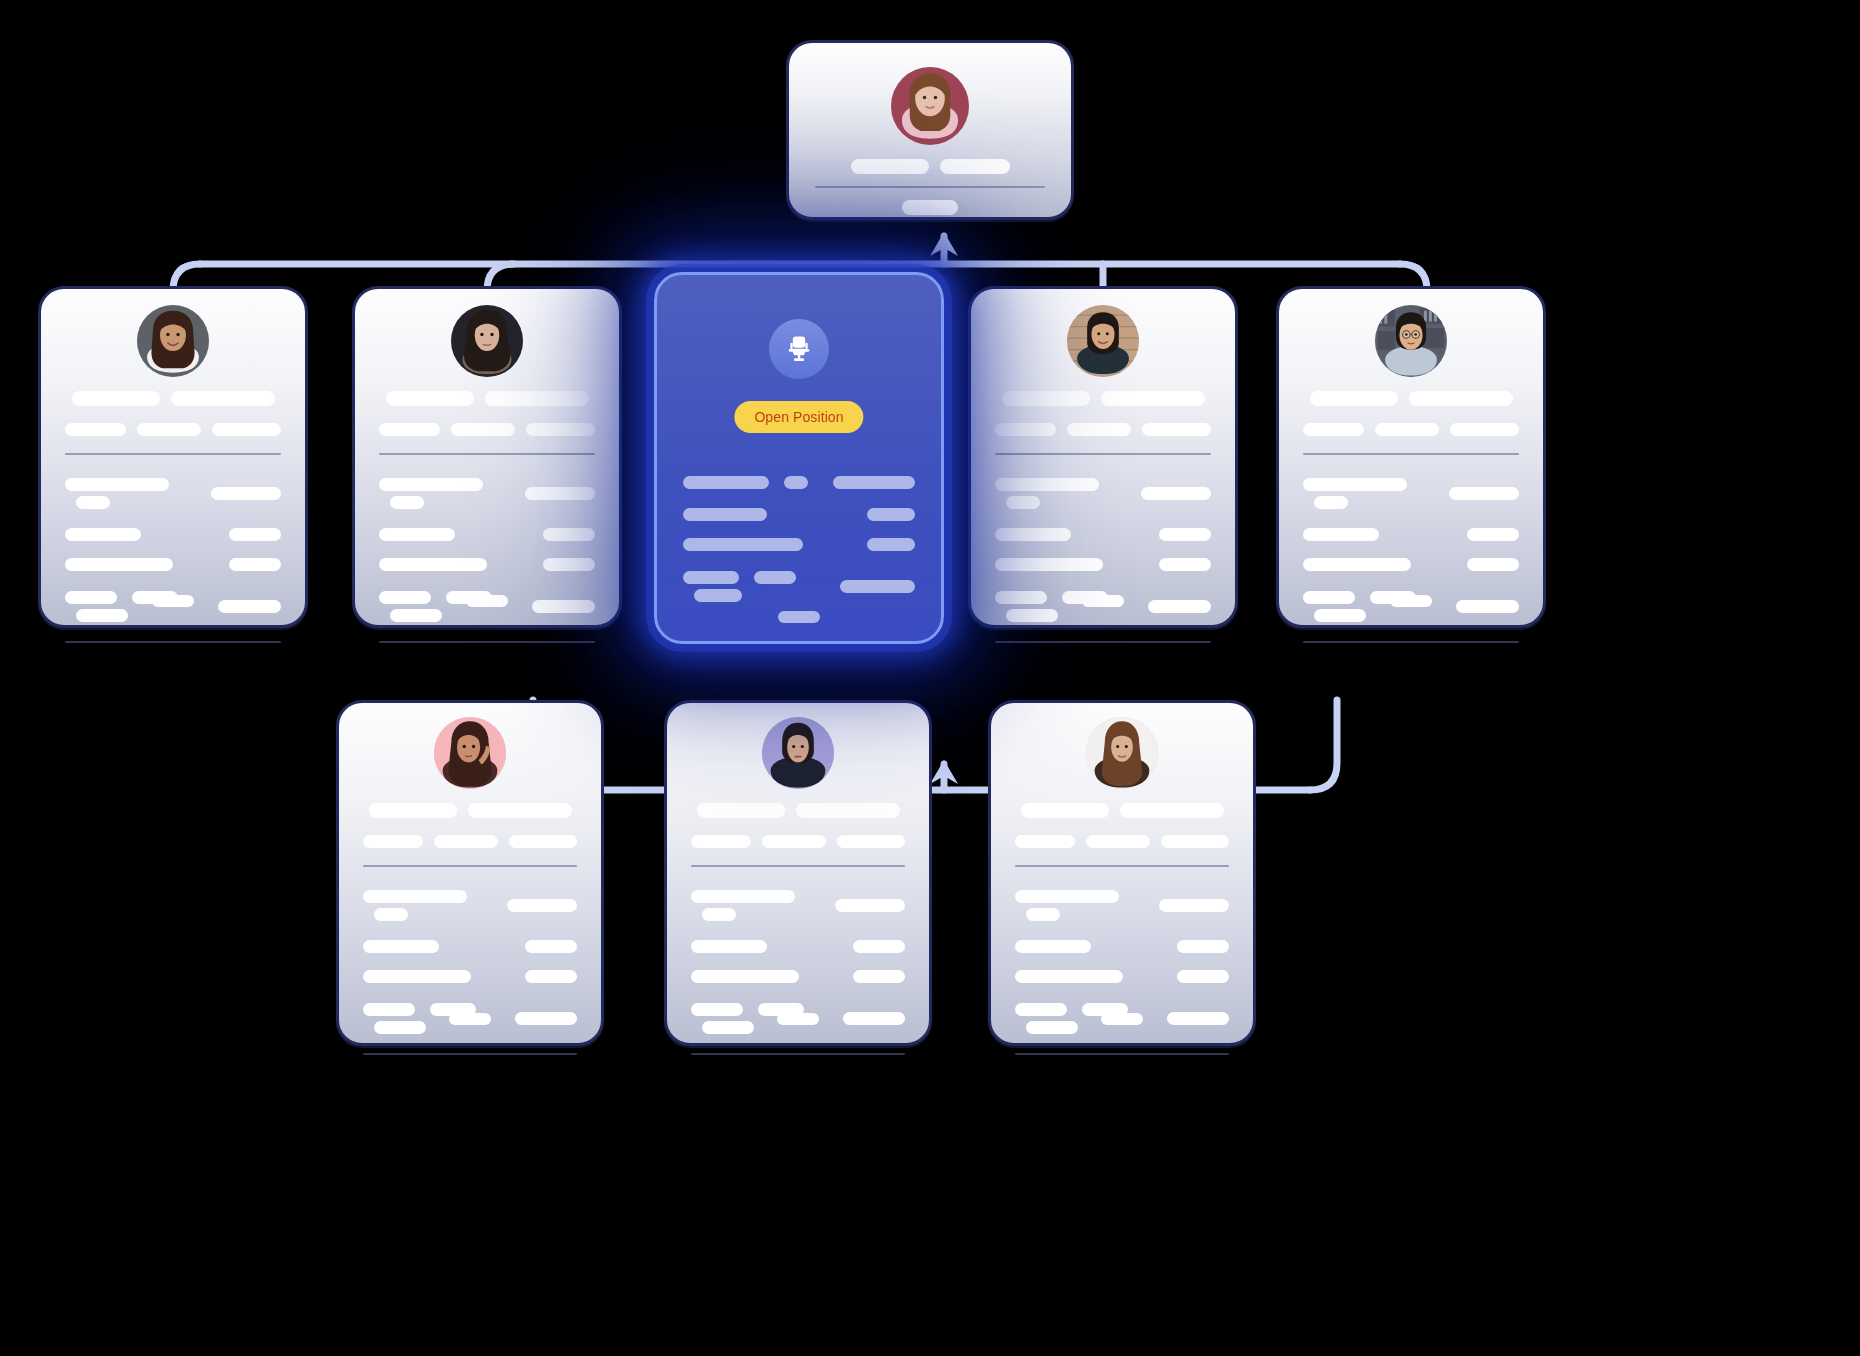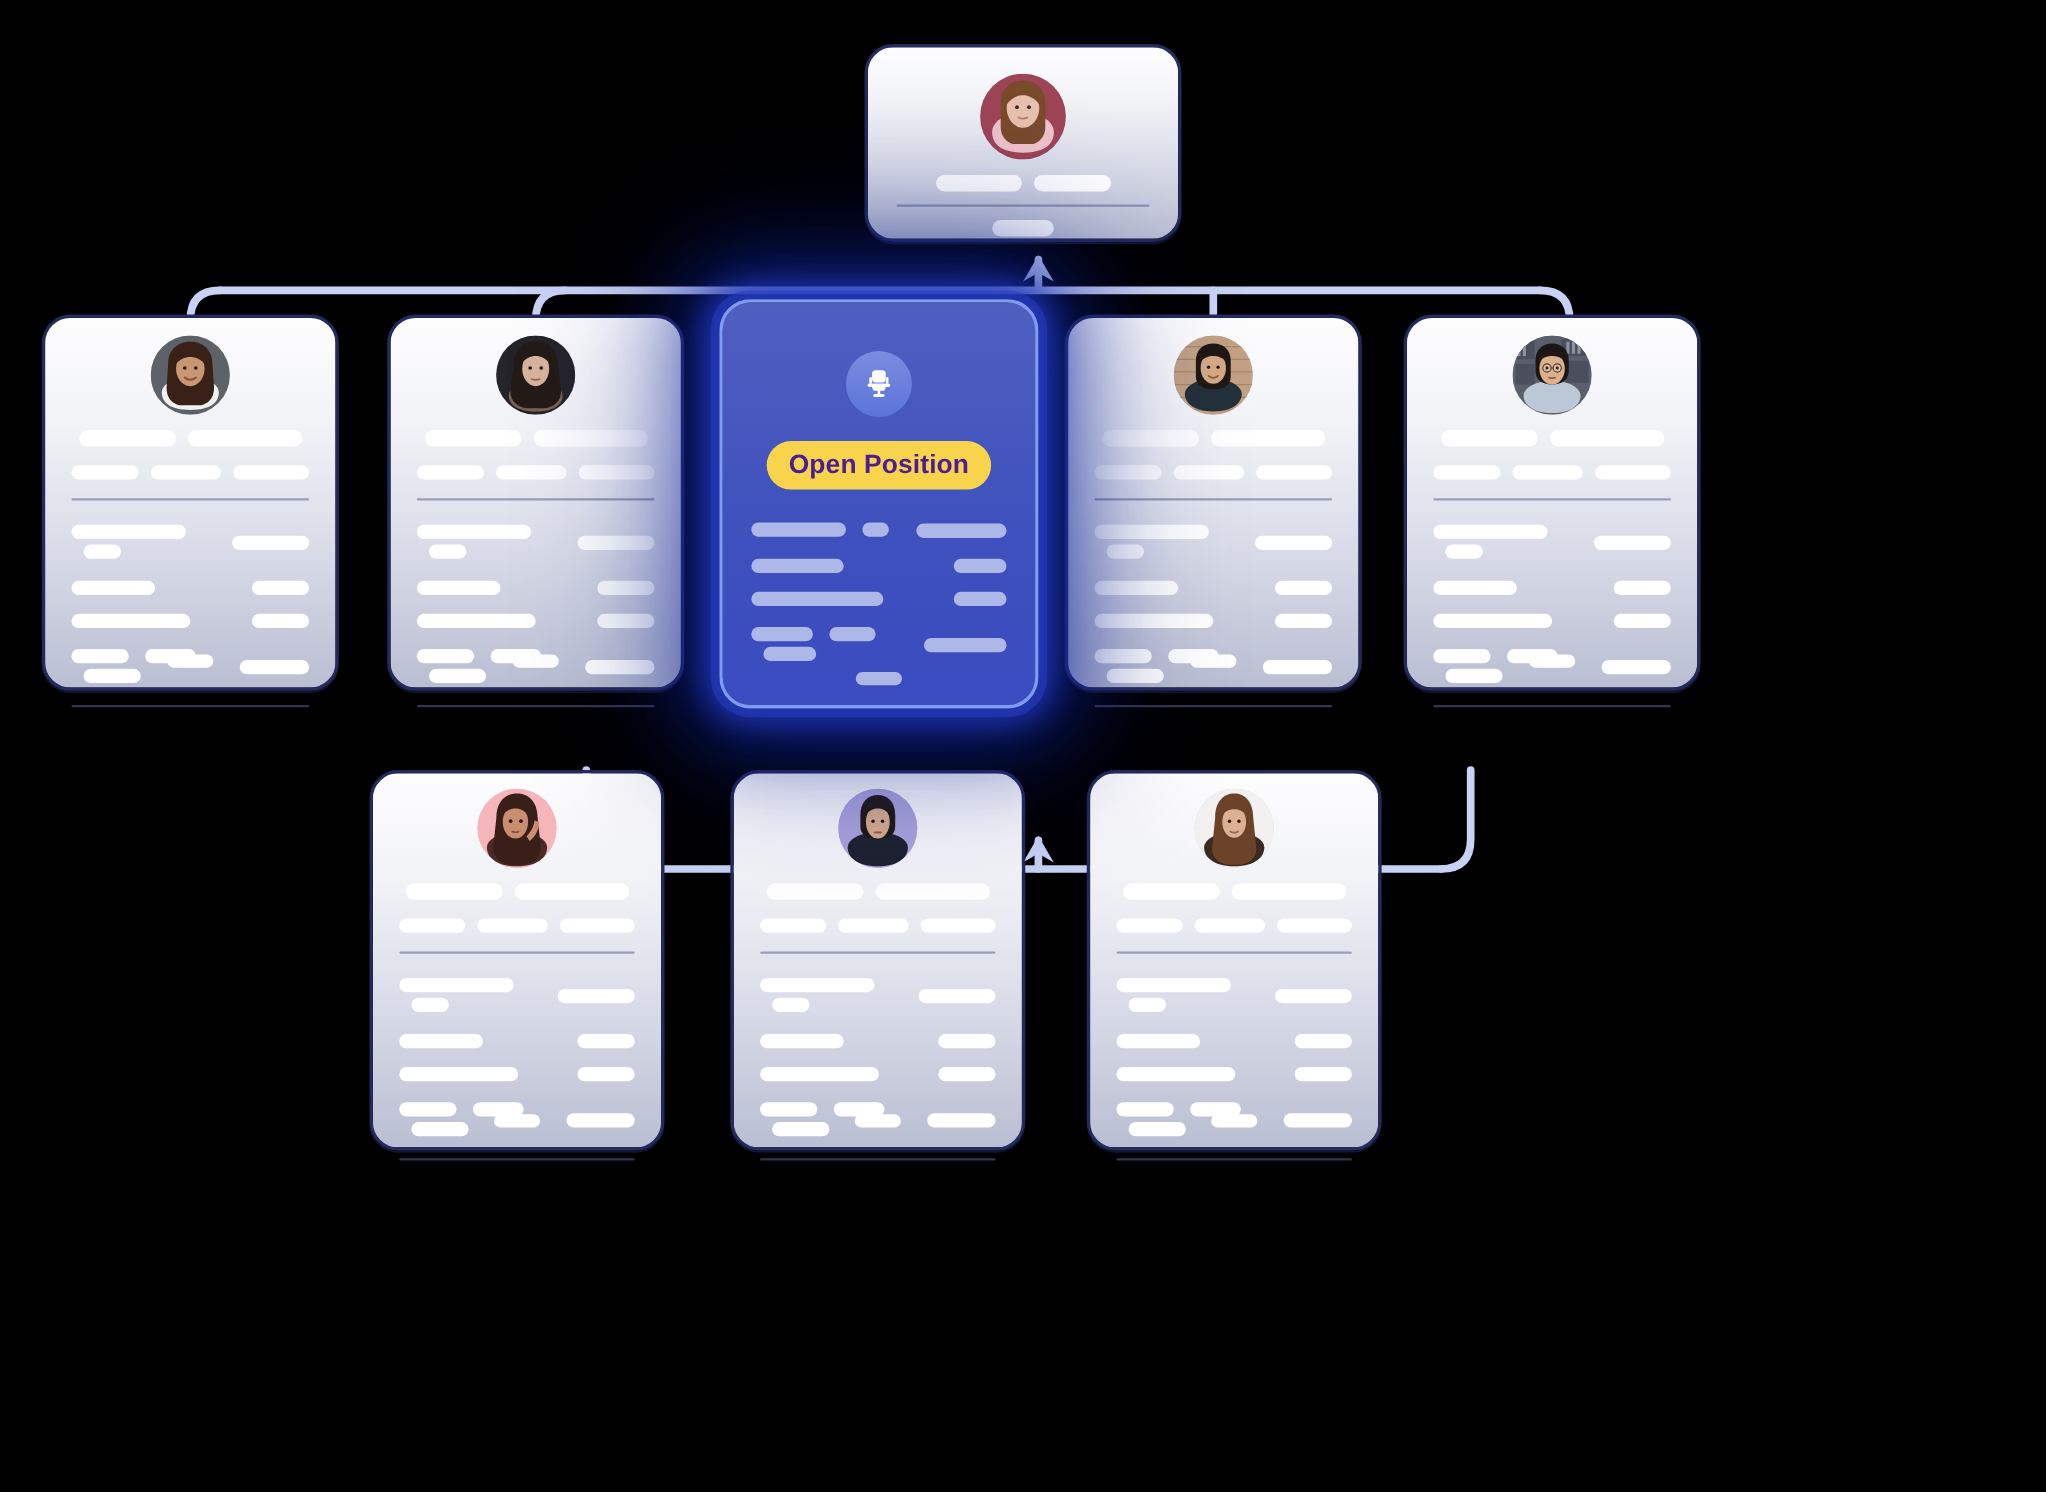--- a/index.html
+++ b/index.html
@@ -168,25 +168,25 @@
     justify-content: center;
   }
   #card-open .chair-badge svg { width: 30px; height: 30px; }
 
   #card-open .open-badge {
     position: absolute;
     left: 50%;
     top: 126px;
     transform: translateX(-50%);
     background: #f7d44c;
-    color: #4c1d95;
+    color: #c2410c;
     border-radius: 999px;
     padding: 8px 20px;
-    font-size: 24px;
-    font-weight: 700;
+    font-size: 14px;
+    font-weight: 400;
     letter-spacing: .1px;
     white-space: nowrap;
     font-family: "Liberation Sans", sans-serif;
   }
 
   #card-open .body {
     position: absolute;
     left: 26px;
     right: 26px;
     top: 198px;

